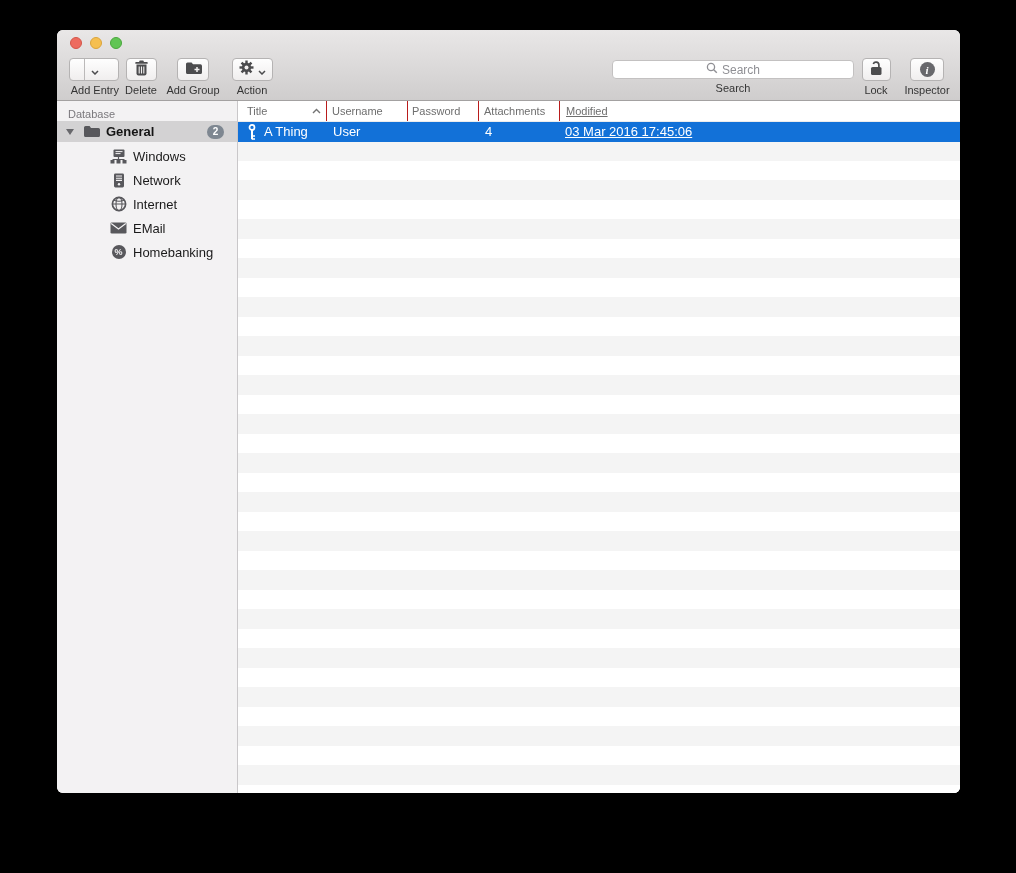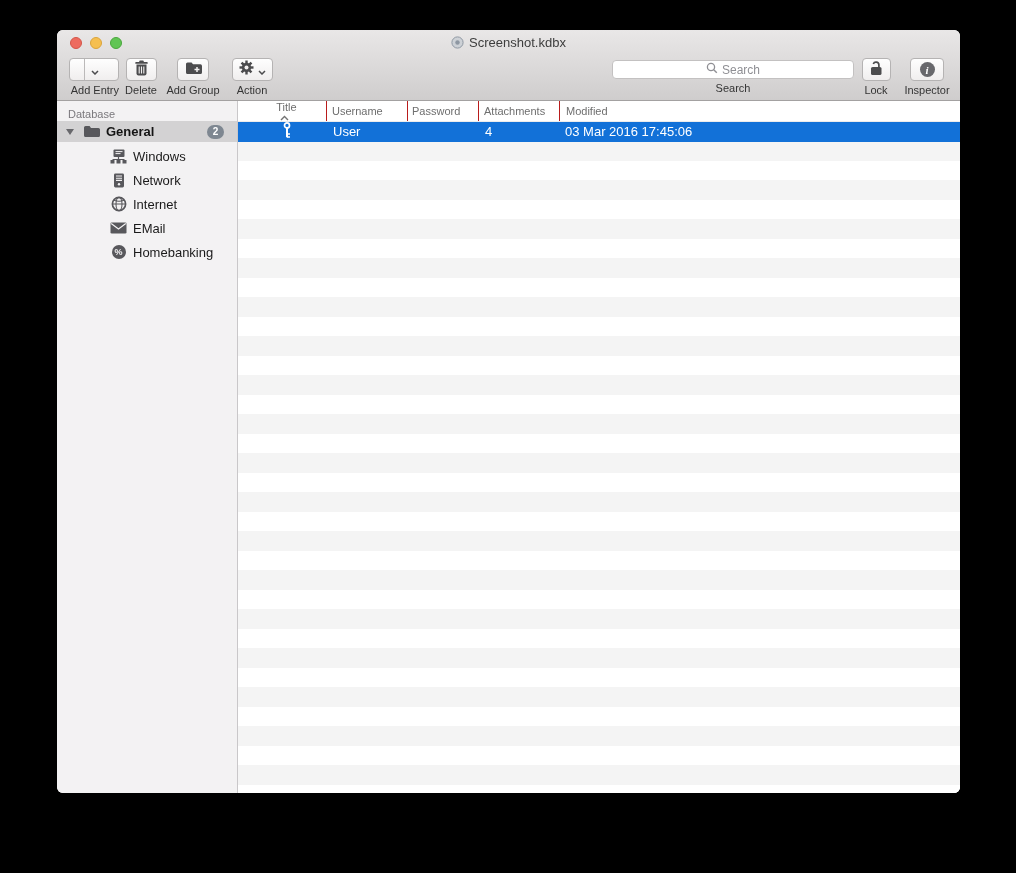--- a/index.html
+++ b/index.html
@@ -69,25 +69,25 @@
   .hb-circle{width:14px;height:14px;border-radius:50%;background:#58585c;color:#f3f2f3;
     font-size:9px;font-weight:bold;display:flex;align-items:center;justify-content:center;}
   
   .content{flex:1;display:flex;flex-direction:column;background:#fff;min-width:0;}
   .thead{
     height:20px;min-height:20px;border-bottom:1px solid #ececec;display:flex;
     font-size:11px;color:#6e6e6e;align-items:center;background:#fff;
   }
   .th{display:flex;align-items:center;height:100%;box-sizing:border-box;}
   .th + .th{border-left:1px solid #b91c1c;}
-  .col-title{width:88px;min-width:88px;padding-left:9px;justify-content:space-between;flex-direction:column;}
+  .col-title{width:88px;min-width:88px;padding-left:9px;justify-content:space-between;}
   .col-user{width:81px;min-width:81px;padding-left:5px;}
   .col-pass{width:71px;min-width:71px;padding-left:4px;}
   .col-att{width:81px;min-width:81px;padding-left:5px;}
-  .col-mod{flex:1;padding-left:6px;}
+  .col-mod{flex:1;padding-left:6px;text-decoration:underline;}
   .sort-ind{margin-right:5px;display:flex;color:#737373;}
   .tbody{
     flex:1;
     background:repeating-linear-gradient(to bottom,#ffffff 0 19.5px,#f4f4f4 19.5px 39px);
   }
   .trow{height:19.5px;display:flex;align-items:center;font-size:13px;color:#000;}
   .trow.selected{background:#1271d8;color:#fff;}
   .td{display:flex;align-items:center;height:100%;box-sizing:border-box;overflow:hidden;white-space:nowrap;}
   .td.col-title{padding-left:9px;justify-content:flex-start;gap:7px;}
   .td.col-user{padding-left:7px;}
@@ -103,29 +103,20 @@
 </head>
 <body>
 
 <div class="window">
 
   <div class="header">
     <div class="traffic">
       <div class="tl red"></div>
       <div class="tl yellow"></div>
       <div class="tl green"></div>
-    </div>
-    <div class="titlebar-title">
-      <span class="proxy-icon">
-        <svg width="13" height="13" viewBox="0 0 13 13">
-          <circle cx="6.5" cy="6.5" r="5.6" fill="#cdd1d6" stroke="#8e97a2" stroke-width="1"></circle>
-          <circle cx="6.5" cy="6.5" r="2.2" fill="#8e97a2"></circle>
-        </svg>
-      </span>
-      <span>Screenshot.kdbx</span>
     </div>
 
     <div class="toolbar">
 
       <div class="tb-item" style="left:4px;width:58px;align-items:flex-end;">
         <div class="tb-btn" style="width:50px;padding:0;">
           <div class="seg main">
             <span>
               <svg width="13" height="16" viewBox="0 0 13 16">
                 <circle cx="5" cy="3.4" r="2.5" fill="none" stroke="currentColor" stroke-width="1.7"></circle>

